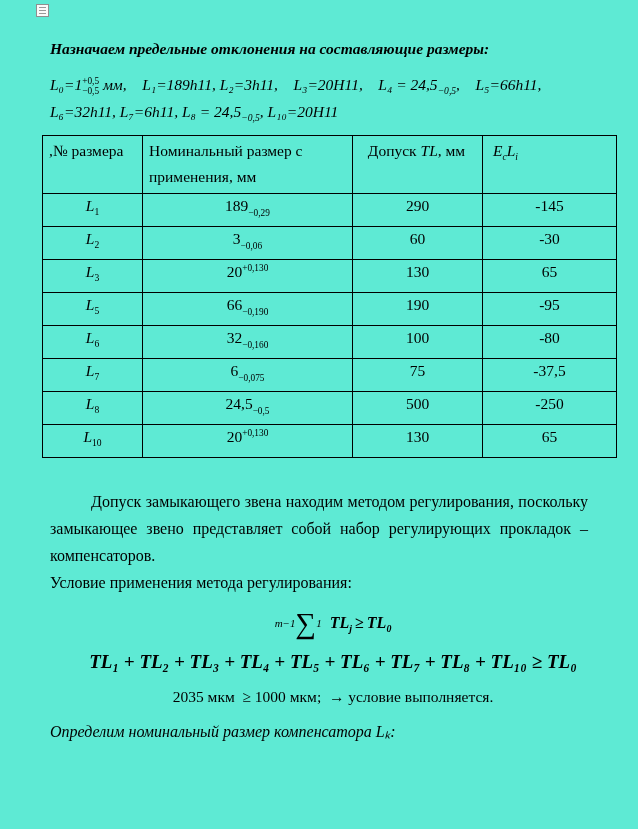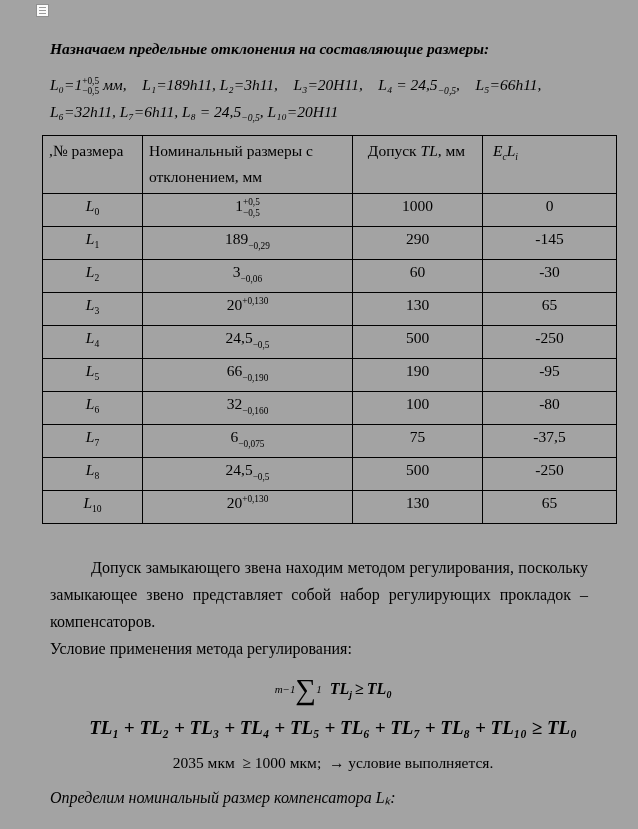--- a/index.html
+++ b/index.html
@@ -2,21 +2,21 @@
 <html><head>
 <meta charset="utf-8">
 <style>
   * { margin:0; padding:0; box-sizing:border-box; }
   html,body { background:#ffffff; }
   body {
     width:638px; height:829px; overflow:hidden;
     font-family:"Liberation Serif", serif;
     color:#000000;
   }
-  .page { position:relative; width:638px; height:829px; padding:34px 22px 0 50px; background:#a3a3a3; }
+  .page { position:relative; width:638px; height:829px; padding:34px 22px 0 50px; background:#5eead4; }
 
   .anchor-icon {
     position:absolute; top:4px; left:36px;
     width:13px; height:13px;
     border:1px solid #8f8f8f; background:#fafafa;
   }
   .anchor-icon::before {
     content:""; display:block; margin:2px 2px 0 2px; height:1px; background:#9a9a9a;
     box-shadow:0 3px 0 #9a9a9a, 0 6px 0 #9a9a9a;
   }
@@ -87,35 +87,26 @@
   <table class="tol-table">
     <colgroup>
         <col class="c1">
         <col class="c2">
         <col class="c3">
         <col class="c4">
       </colgroup>
     <thead>
       <tr>
         <th class="c1">,№ размера</th>
-        <th class="c2">Номинальный размеры с отклонением, мм</th>
+        <th class="c2">Номинальный размер с применения, мм</th>
         <th class="c3"><span>Допуск </span><i>TL</i><span>, мм</span></th>
         <th class="c4"><span>E</span><sub>c</sub><span>L</span><sub>i</sub></th>
       </tr>
     </thead>
     <tbody>
-      <tr>
-        <td><span class="lbl">L</span><sub>0</sub></td>
-        <td><span>1</span><span class="stack">
-              <span>+0,5</span>
-              <span>−0,5</span>
-            </span></td>
-        <td>1000</td>
-        <td>0</td>
-      </tr>
       <tr>
         <td><span class="lbl">L</span><sub>1</sub></td>
         <td><span>189</span><span class="stack">
               <span></span>
               <span>−0,29</span>
             </span></td>
         <td>290</td>
         <td>-145</td>
       </tr>
       <tr>
@@ -128,29 +119,20 @@
         <td>-30</td>
       </tr>
       <tr>
         <td><span class="lbl">L</span><sub>3</sub></td>
         <td><span>20</span><span class="stack">
               <span>+0,130</span>
               <span></span>
             </span></td>
         <td>130</td>
         <td>65</td>
-      </tr>
-      <tr>
-        <td><span class="lbl">L</span><sub>4</sub></td>
-        <td><span>24,5</span><span class="stack">
-              <span></span>
-              <span>−0,5</span>
-            </span></td>
-        <td>500</td>
-        <td>-250</td>
       </tr>
       <tr>
         <td><span class="lbl">L</span><sub>5</sub></td>
         <td><span>66</span><span class="stack">
               <span></span>
               <span>−0,190</span>
             </span></td>
         <td>190</td>
         <td>-95</td>
       </tr>

